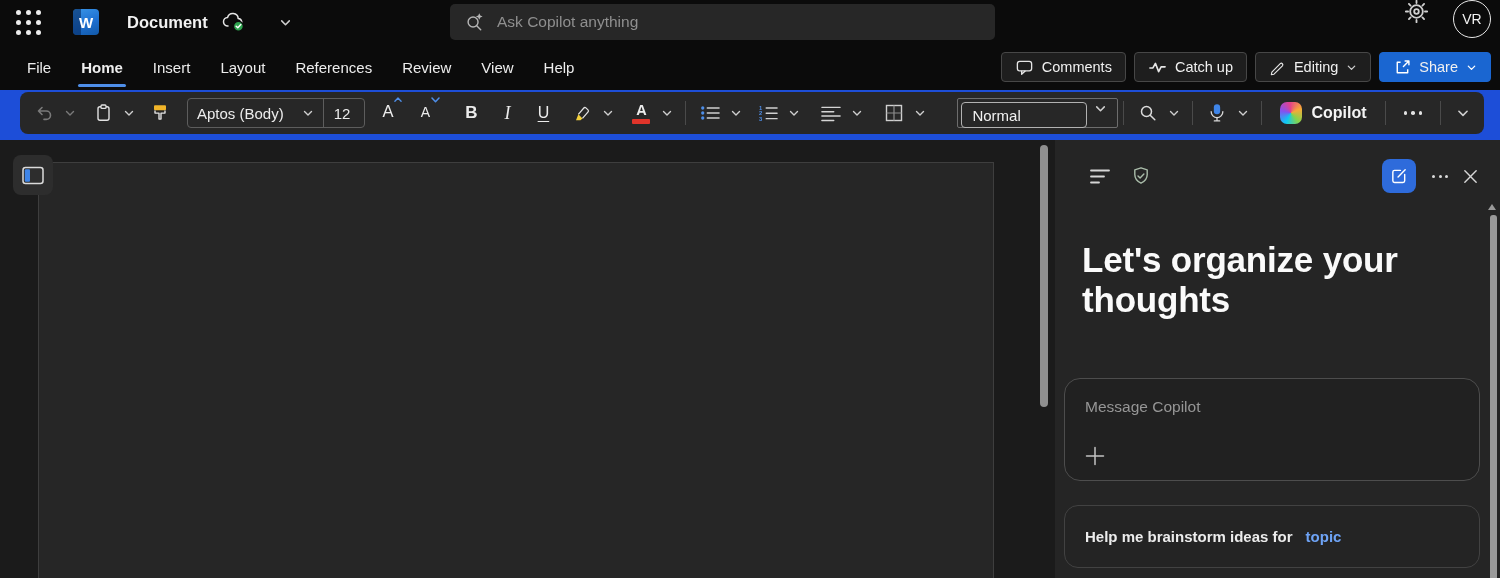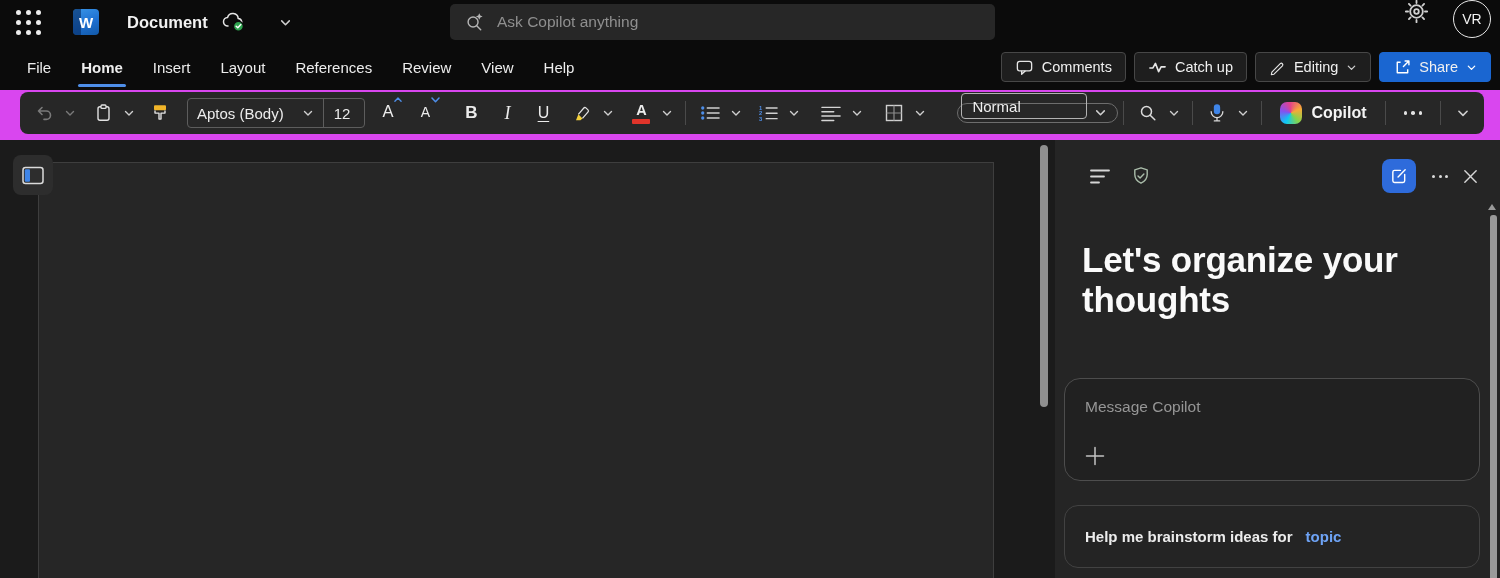--- a/index.html
+++ b/index.html
@@ -41,41 +41,41 @@
   .tab.active { font-weight:700; }
   .tab.active::after { content:""; position:absolute; left:-1px; right:-1px; bottom:-7px;
     height:3px; border-radius:2px; background:#4e8ee8; }
   .mb-actions { position:absolute; right:9px; top:8px; display:flex; gap:8px; }
   .abtn { height:30px; display:flex; align-items:center; gap:8px; padding:0 13px;
     border:1px solid #474747; border-radius:4px; background:#1e1e1e; font-size:14.5px;
     color:#f0f0f0; cursor:pointer; white-space:nowrap; }
   .abtn.share { background:#1a66d1; border-color:#1a66d1; }
 
   
-  .ribbonrow { position:relative; height:50px; background:#d946ef;padding-left:42px; }
+  .ribbonrow { position:relative; height:50px; background:#1d4ed8;padding-left:42px; }
   .ribbon { position:absolute; left:20px; right:16px; top:2px; height:42px; background:#272727;
     border-radius:8px; display:flex; align-items:center; padding:0 12px; gap:5px; }
   .rbtn { display:flex; align-items:center; justify-content:center; height:32px; min-width:24px;
     padding:0 2px; border-radius:4px; cursor:pointer; }
   .chev { margin-left:3px; color:#cfcfcf; display:flex; cursor:pointer; }
   .chev.dim svg path { stroke:#7a7a7a; }
   .rdiv { width:1px; height:24px; background:#4a4a4a; margin:0 7px; flex:none; }
   .fontgrp { display:flex; align-items:center; height:30px; border:1px solid #5d5d5d;
     border-radius:4px; margin:0 10px; overflow:hidden; }
   .fontseg { display:flex; align-items:center; height:100%; padding:0 9px; gap:10px; cursor:pointer; }
   .fontseg + .fontseg { border-left:1px solid #5d5d5d; }
   .fontname { font-size:15px; color:#ececec; min-width:92px; }
   .fontsize { font-size:15px; color:#ececec; min-width:18px; text-align:center; }
   .glyph-b { font-weight:700; font-size:17px; color:#ececec; }
   .glyph-i { font-family:"Liberation Serif",serif; font-style:italic; font-size:18px; color:#ececec; padding:0 3px;}
   .glyph-u { font-size:16px; color:#ececec; text-decoration:underline; text-underline-offset:3px; }
   .growshrink { position:relative; display:flex; align-items:flex-start; }
   .growshrink .A { font-size:16.5px; color:#ececec; line-height:1; margin-top:6px; }
-  .stylecombo { display:flex; align-items:flex-end; height:20px; border:1px solid #6d6d6d;
-    border-radius:14px; padding:3px; margin-left:26px; cursor:pointer; }
+  .stylecombo { display:flex; align-items:flex-start; height:30px; border:1px solid #6d6d6d;
+    border-radius:2px; padding:3px; margin-left:26px; cursor:pointer; }
   .styleinner { height:26px; min-width:126px; border:1px solid #b2b2b2; border-radius:4px;
     display:flex; align-items:center; padding:0 10px; font-size:15px; color:#f0f0f0; }
   .stylecombo .chev { margin:0 7px; }
   .copilot-btn { display:flex; align-items:center; gap:9px; padding:0 6px; cursor:pointer; }
   .copilot-logo { width:22px; height:22px; border-radius:7px;
     background:conic-gradient(from 210deg,#0dc8f5,#8352f0,#e5418a,#f7a938,#86d44a,#0dc8f5); }
   .copilot-label { font-size:16px; font-weight:600; color:#f4f4f4; }
   .dots { display:flex; gap:4px; padding:0 6px; cursor:pointer; }
   .dots i { width:3.5px; height:3.5px; border-radius:50%; background:#e2e2e2; }
 

